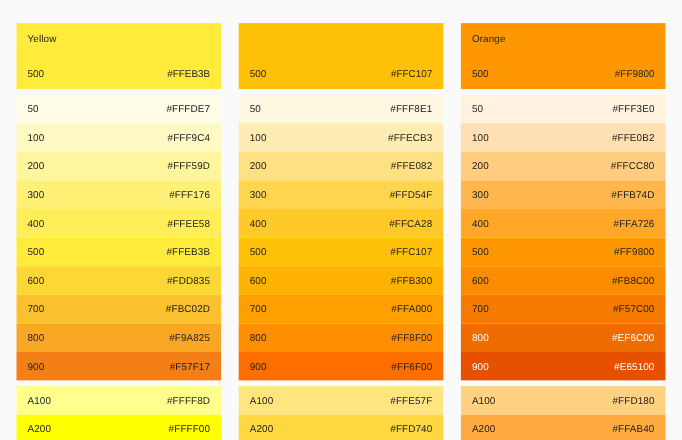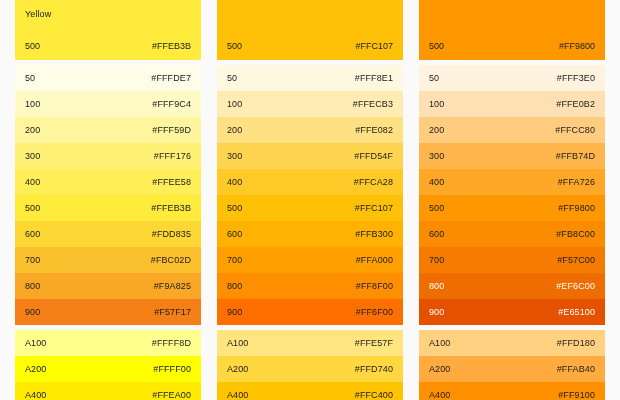--- a/index.html
+++ b/index.html
@@ -13,21 +13,21 @@
     font-family: "Liberation Sans", sans-serif;
     overflow: hidden;
   }
 
   .palette-board {
     display: flex;
     flex-direction: row;
     width: 620px;
     height: 400px;
     box-sizing: border-box;
-    padding: 0 15px;
+    padding: 21px 15px;
     gap: 16px;
   }
 
   .palette-column {
     flex: 1 1 0;
     display: flex;
     flex-direction: column;
     min-width: 0;
   }
 
@@ -219,20 +219,21 @@
           <span class="swatch-hex">#FFD740</span>
         </div>
         <div class="swatch-row" style="background: rgb(255, 196, 0); color: rgb(33, 33, 33);">
           <span class="swatch-tone">A400</span>
           <span class="swatch-hex">#FFC400</span>
         </div>
       </div>
     </div>
     <div class="palette-column">
       <div class="palette-header" style="background: rgb(255, 152, 0); color: rgb(33, 33, 33);">
+        <div class="palette-header-name">Orange</div>
         <div class="palette-header-row">
           <span class="swatch-tone">500</span>
           <span class="swatch-hex">#FF9800</span>
         </div>
       </div>
       <div class="group-gap"></div>
       <div class="swatch-group">
         <div class="swatch-row" style="background: rgb(255, 243, 224); color: rgb(33, 33, 33);">
           <span class="swatch-tone">50</span>
           <span class="swatch-hex">#FFF3E0</span>

